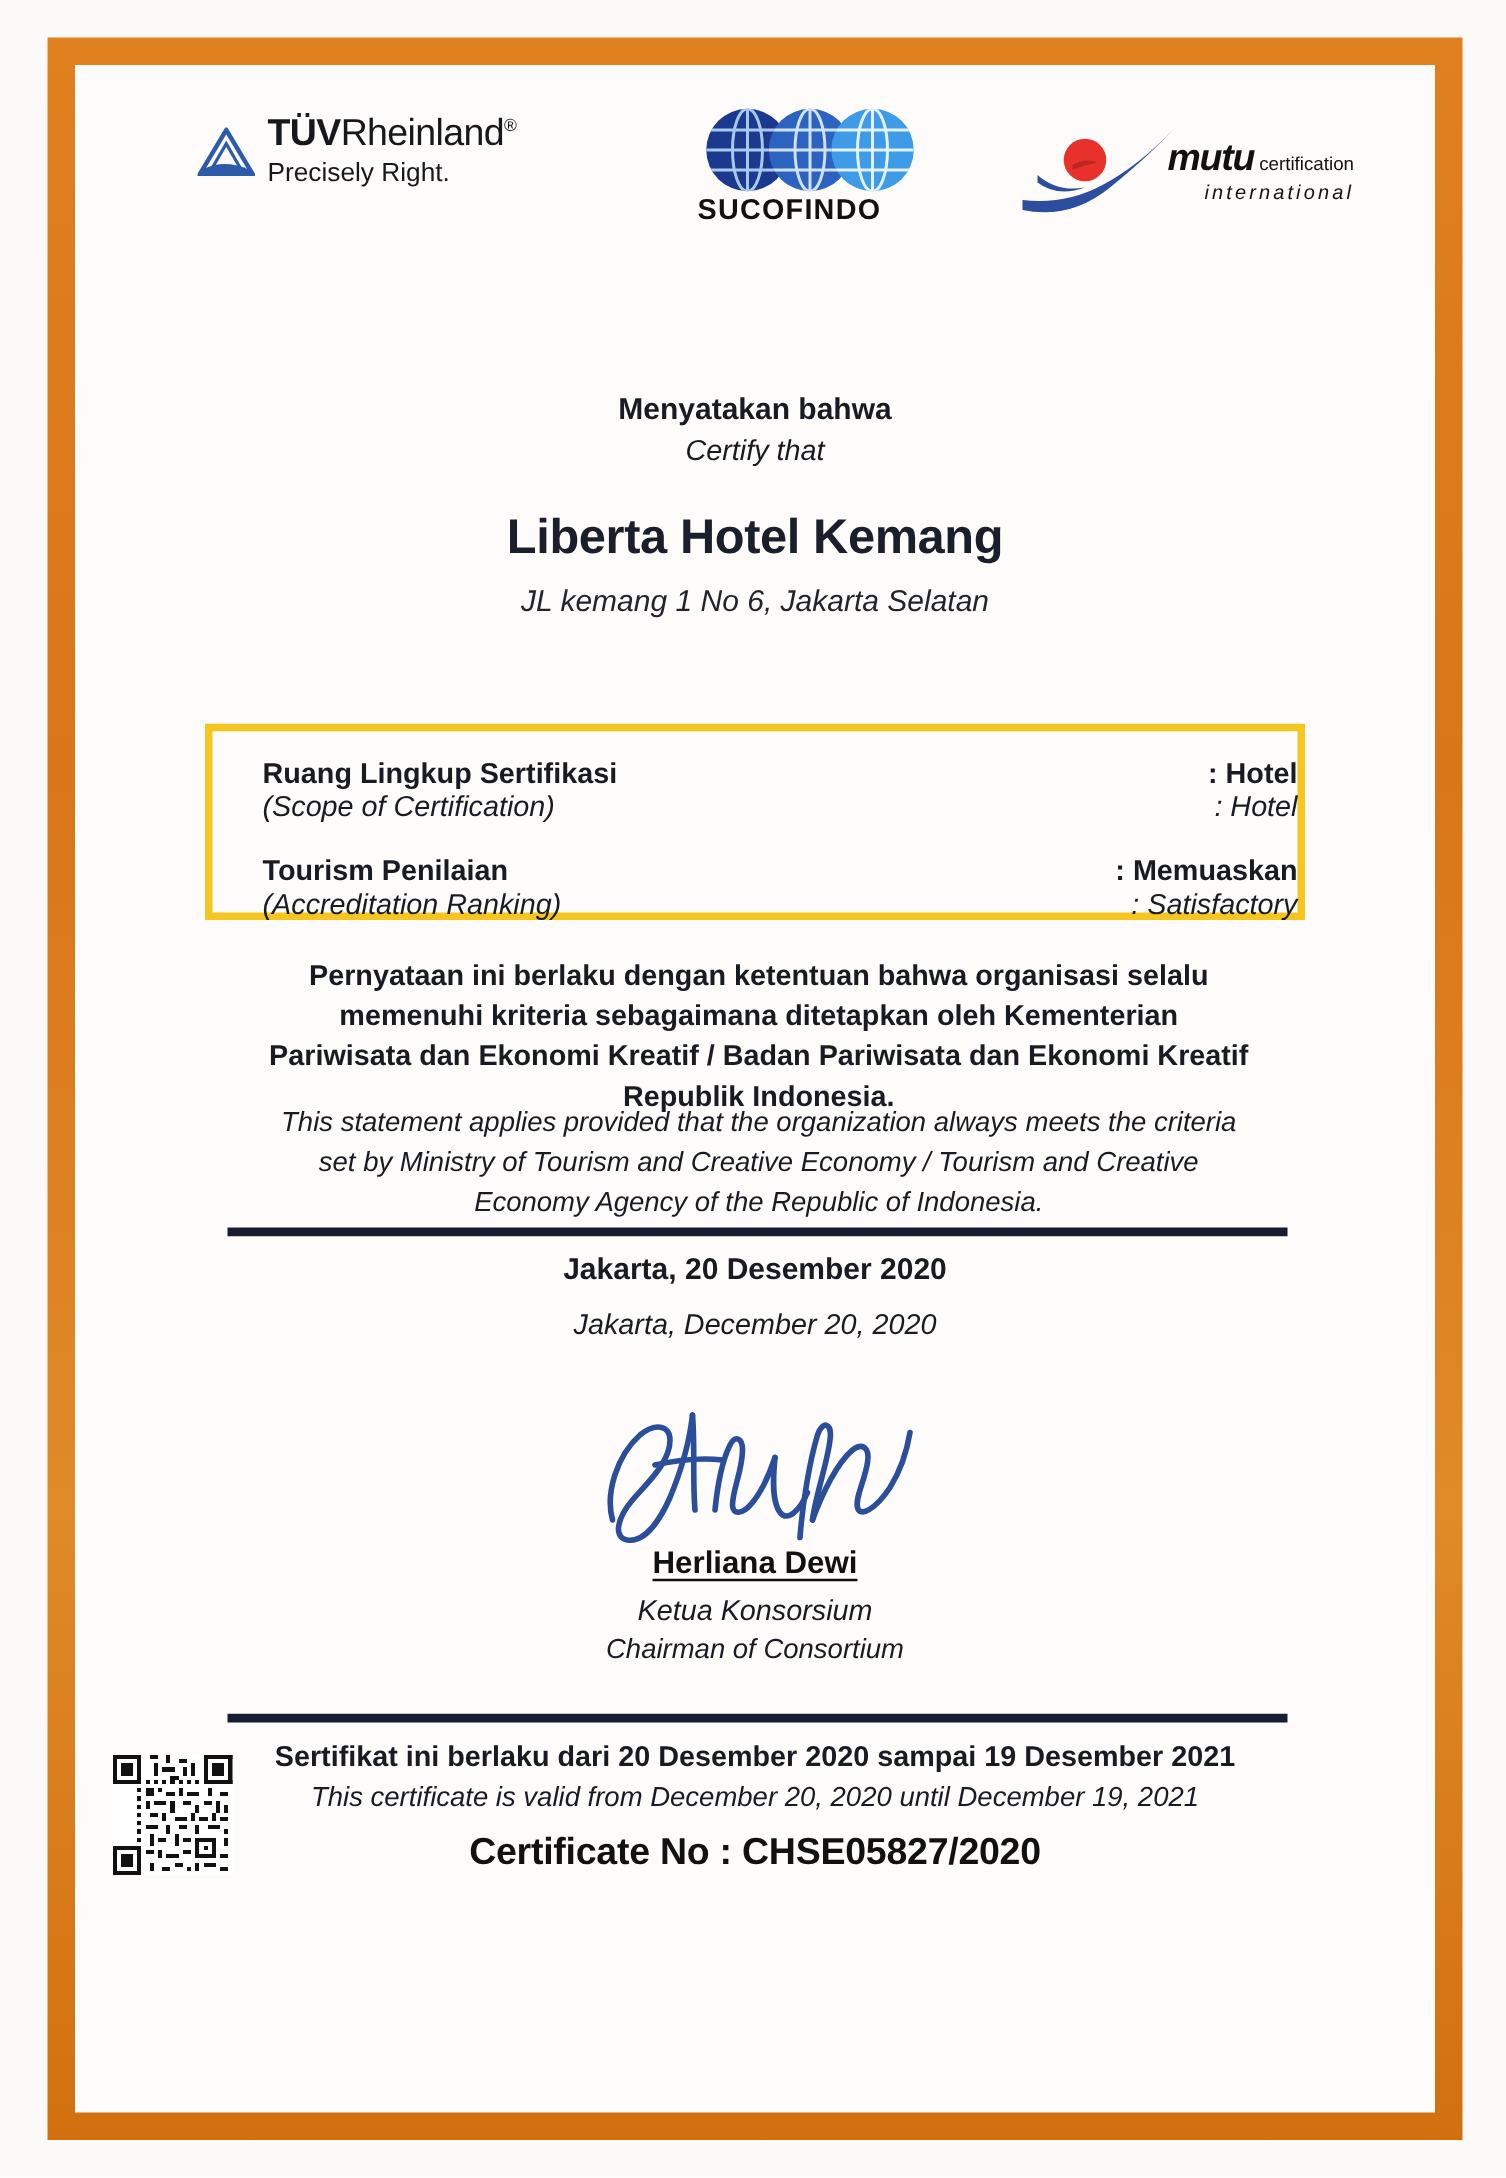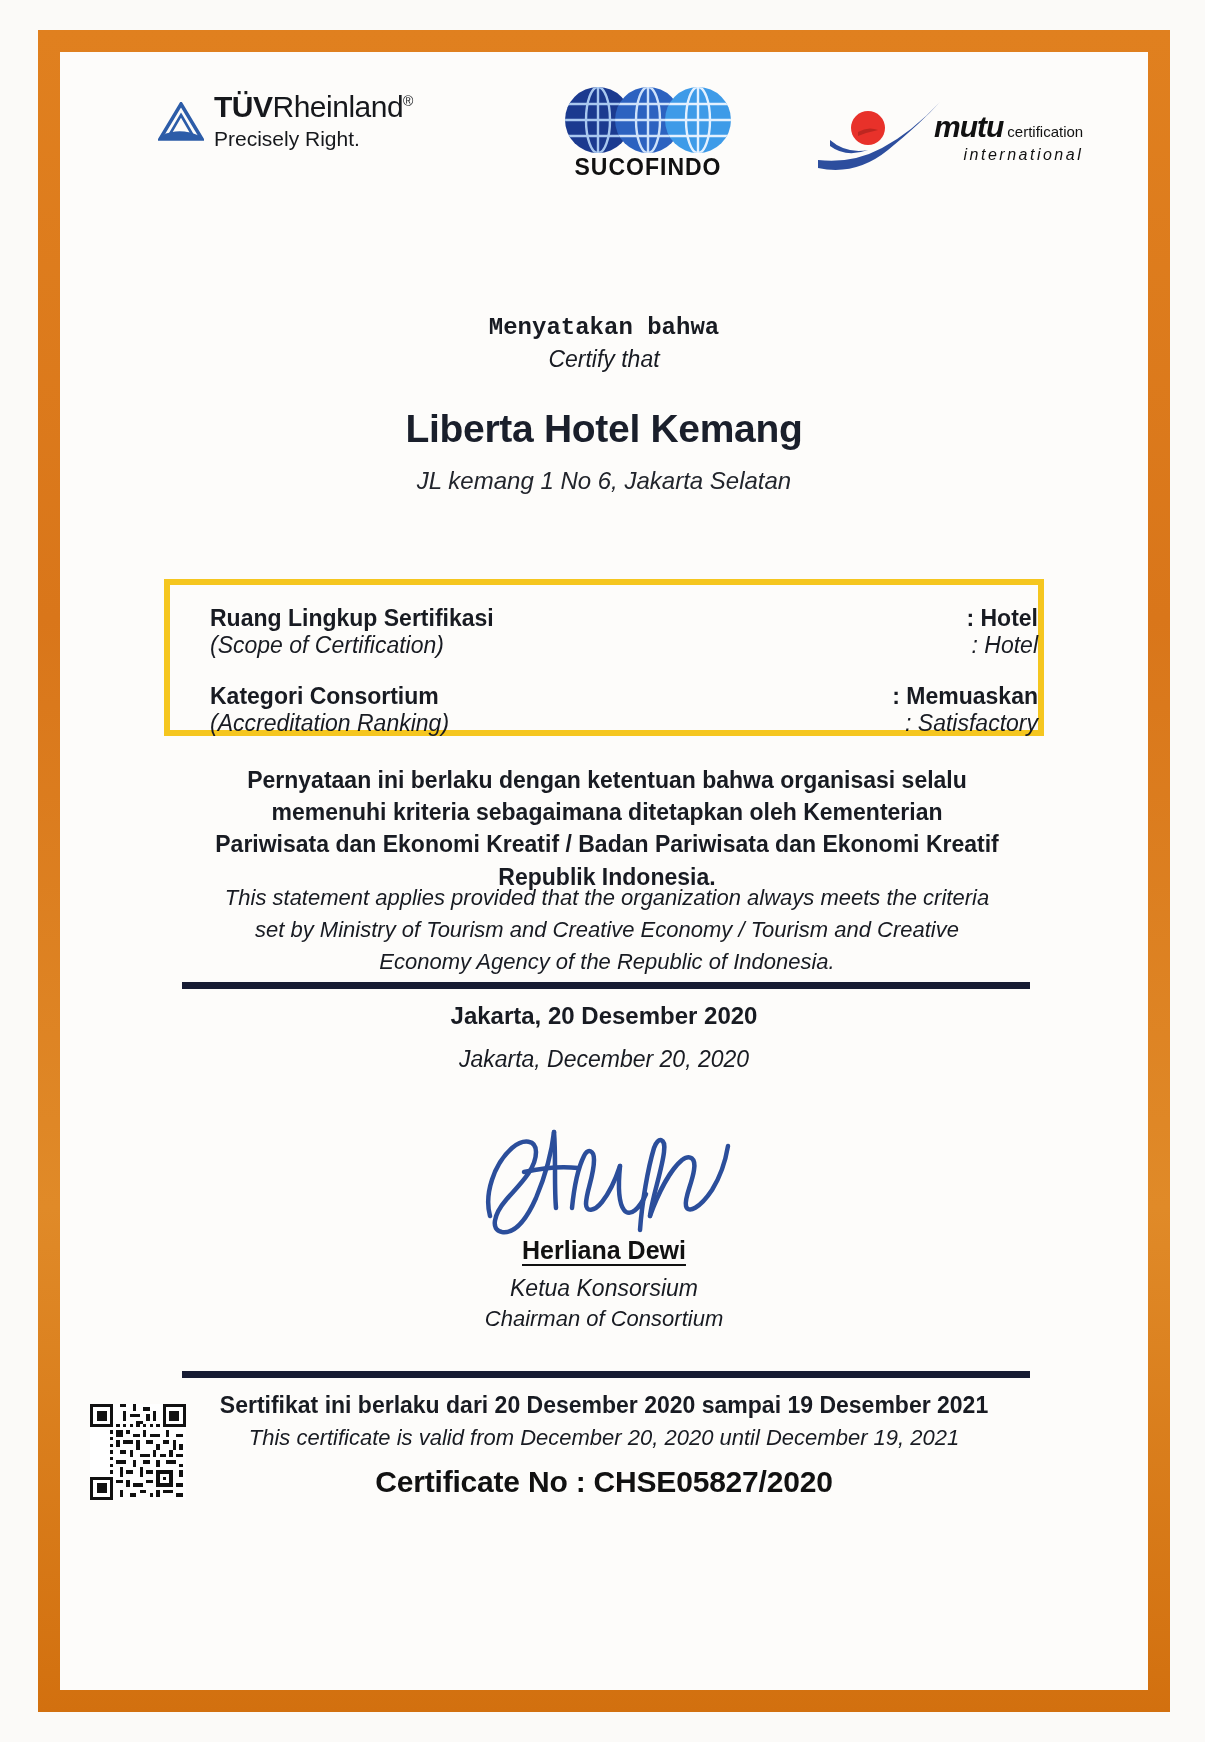--- a/index.html
+++ b/index.html
@@ -78,21 +78,21 @@
     font-size: 21px;
     color: #16181c;
     margin-top: 6px;
   }
 
   .logo-suco {
     position: absolute;
     left: 498px;
     top: 0px;
     width: 180px;
-    text-align: center;
+    text-align: left;
   }
   .suco-globes { display: block; margin: 0 auto; }
   .suco-word {
     font-family: "Liberation Sans", sans-serif;
     font-weight: 700;
     font-size: 23px;
     letter-spacing: 1px;
     color: #111;
     margin-top: -2px;
   }
@@ -158,21 +158,21 @@
 
   
   .certify {
     position: absolute;
     left: 0;
     top: 262px;
     width: 100%;
     text-align: center;
   }
   .certify-id {
-    font-family: Liberation Mono, monospace;
+    font-family: Liberation Sans, sans-serif;
     font-weight: 700;
     font-size: 24px;
     color: #181b22;
   }
   .certify-en {
     font-family: "Liberation Sans", sans-serif;
     font-style: italic;
     font-size: 23px;
     color: #181b22;
     margin-top: 5px;
@@ -457,21 +457,21 @@
             <div class="scope-row">
               <div class="scope-label bold">Ruang Lingkup Sertifikasi</div>
               <div class="scope-val bold">: Hotel</div>
             </div>
             <div class="scope-row">
               <div class="scope-label ital">(Scope of Certification)</div>
               <div class="scope-val ital">: Hotel</div>
             </div>
             <div class="scope-gap"></div>
             <div class="scope-row">
-              <div class="scope-label bold">Kategori Consortium</div>
+              <div class="scope-label bold">Tourism Penilaian</div>
               <div class="scope-val bold">: Memuaskan</div>
             </div>
             <div class="scope-row">
               <div class="scope-label ital">(Accreditation Ranking)</div>
               <div class="scope-val ital">: Satisfactory</div>
             </div>
           </div>
         </div>
 
         <div class="stmt-id">Pernyataan ini berlaku dengan ketentuan bahwa organisasi selalu memenuhi kriteria sebagaimana ditetapkan oleh Kementerian Pariwisata dan Ekonomi Kreatif / Badan Pariwisata dan Ekonomi Kreatif Republik Indonesia.</div>

